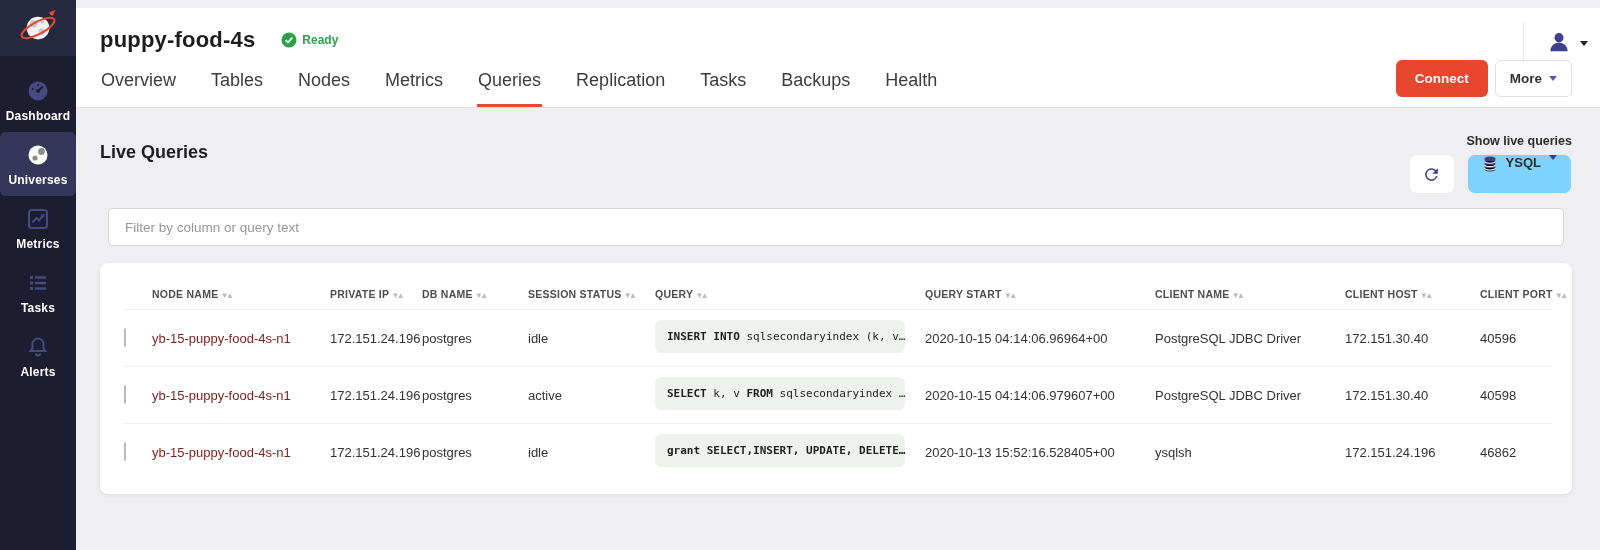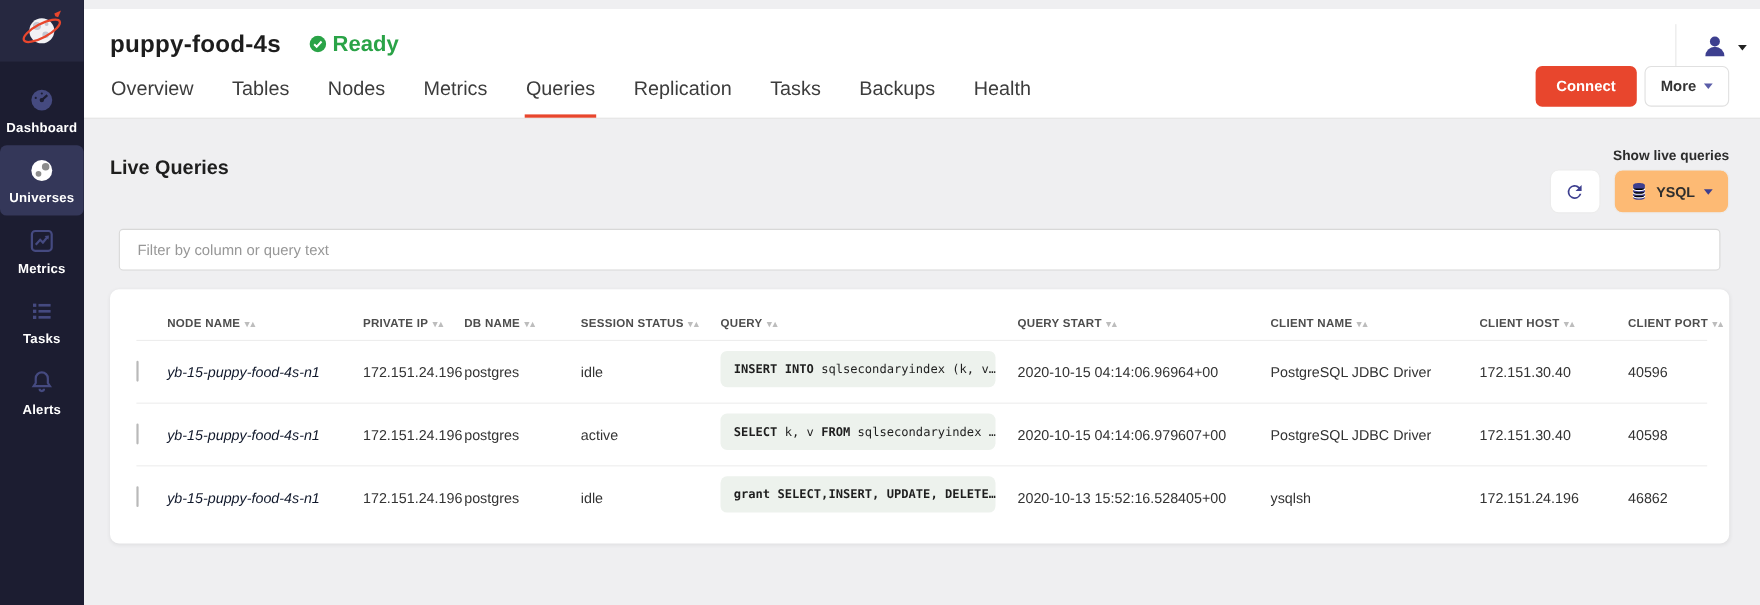--- a/index.html
+++ b/index.html
@@ -14,21 +14,21 @@
   .nav-item { width:76px; padding:11px 2px 9px; display:flex; flex-direction:column; align-items:center; gap:6px; cursor:pointer; }
   .nav-item .nav-icon { color:#454a80; height:24px; display:flex; align-items:center; justify-content:center; }
   .nav-item .nav-label { color:#ffffff; font-size:12px; font-weight:bold; letter-spacing:.2px; }
   .nav-item.active { background:#343759; border-radius:6px; }
   .nav-item.active .nav-icon { color:#ffffff; }
 
   
   .topbar { position:fixed; left:76px; top:8px; right:0; height:100px; background:#fff; border-bottom:1px solid #e2e2e2; z-index:10; }
   .title-row { display:flex; align-items:center; padding:16px 0 0 24px; height:48px; }
   .universe-title { font-size:22px; font-weight:800; color:#1d1d1d; letter-spacing:.2px; }
-  .status-badge { display:flex; align-items:center; gap:5px; margin-left:26px; color:#2aa347; font-weight:bold; font-size:20px; }
+  .status-badge { display:flex; align-items:center; gap:5px; margin-left:26px; color:#2aa347; font-weight:bold; font-size:12px; }
   .user-zone { position:absolute; top:14px; right:12px; display:flex; align-items:center; gap:8px; padding-left:22px; border-left:1px solid #e7e7e7; height:40px; cursor:pointer; }
   .user-icon { color:#3d3f8f; }
   .caret { display:inline-block; width:0; height:0; border-left:4px solid transparent; border-right:4px solid transparent; border-top:5px solid currentColor; }
   .user-caret { color:#222; margin-top:2px; }
 
   .tabs-row { position:absolute; bottom:0; left:24px; display:flex; gap:33px; }
   .tab { font-size:18px; color:#3c3c3c; padding:10px 1px 13px; cursor:pointer; border-bottom:3px solid transparent; }
   .tab.active { border-bottom-color:#e8462d; }
 
   .header-actions { position:absolute; right:28px; bottom:10px; display:flex; gap:7px; }
@@ -39,42 +39,42 @@
   .btn-more .caret { color:#5a5da8; }
 
   
   .content { position:absolute; left:76px; top:100px; right:0; bottom:0; padding:0 28px 0 24px; }
   .toolbar-row { position:relative; height:96px; }
   .page-title { position:absolute; left:0; top:42px; font-size:18px; font-weight:800; color:#1e1e1e; }
   .live-label { position:absolute; right:0; top:34px; font-size:12.5px; font-weight:bold; color:#2c2c2c; }
   .toolbar-buttons { position:absolute; right:0; top:54px; display:flex; gap:12px; }
   .btn-refresh { width:46px; height:40px; background:#fff; border:1px solid #ececec; border-radius:8px;
                  display:flex; align-items:center; justify-content:center; color:#3d3f8f; cursor:pointer; }
-  .btn-api { height:40px; background:#fdba74; border:1px solid #ececec; border-radius:8px; padding:0 14px;
-             display:flex; align-items:center; gap:8px; cursor:pointer; font-family:inherit; }
+  .btn-api { height:40px; background:#7dd3fc; border:1px solid #ececec; border-radius:8px; padding:0 14px;
+             display:flex; align-items:flex-start; gap:8px; cursor:pointer; font-family:inherit; }
   .btn-api .api-label { font-size:13px; font-weight:600; color:#2e2e2e; }
   .btn-api .db-icon { color:#3d3f8f; }
   .btn-api .caret { color:#3d3f8f; }
 
   .filter-wrap { margin:12px 8px 12px;border-radius:19px; }
   .filter-input { width:100%; height:38px; border:1px solid #d8d8d8; border-radius:4px; background:#fff;
                   padding:0 16px; font-family:inherit; font-size:13.5px; color:#333; outline:none; }
   .filter-input::placeholder { color:#979797; }
 
   
   .card { margin-top:17px; background:#fff; border-radius:8px; box-shadow:0 1px 4px rgba(0,0,0,.07); padding:16px 20px 14px 24px; }
   .tgrid { display:grid; grid-template-columns:28px 178px 92px 106px 127px 270px 230px 190px 135px 1fr; align-items:center; }
   .thead { height:30px; }
   .th { font-size:10.5px; font-weight:bold; color:#4d4d4d; letter-spacing:.25px; cursor:pointer; white-space:nowrap; }
   .sort { font-size:8.5px; color:#bdbdbd; margin-left:4px; letter-spacing:1px; }
   .trow { height:57px; border-top:1px solid #ededed; }
   .trow:first-of-type { border-top:none; }
   .cell { font-size:13px; color:#333; white-space:nowrap; }
   .checkbox { width:15px; height:15px; border:1.5px solid #b9b9b9; border-radius:3px; background:#fff; cursor:pointer; }
-  .node-link { color:#0f172a; cursor:pointer;font-style:italic; }
+  .node-link { color:#7f1d1d; cursor:pointer; }
   .query-box { display:inline-block; max-width:250px; background:#edf2ed; border-radius:6px; padding:10px 12px;
                font-family:"DejaVu Sans Mono", monospace; font-size:11px; color:#1e1e1e; white-space:nowrap;
                overflow:hidden; cursor:pointer; }
   .query-box .kw { font-weight:bold; }
 
   
   svg { display:block; }
 </style>
 </head>
 <body>

